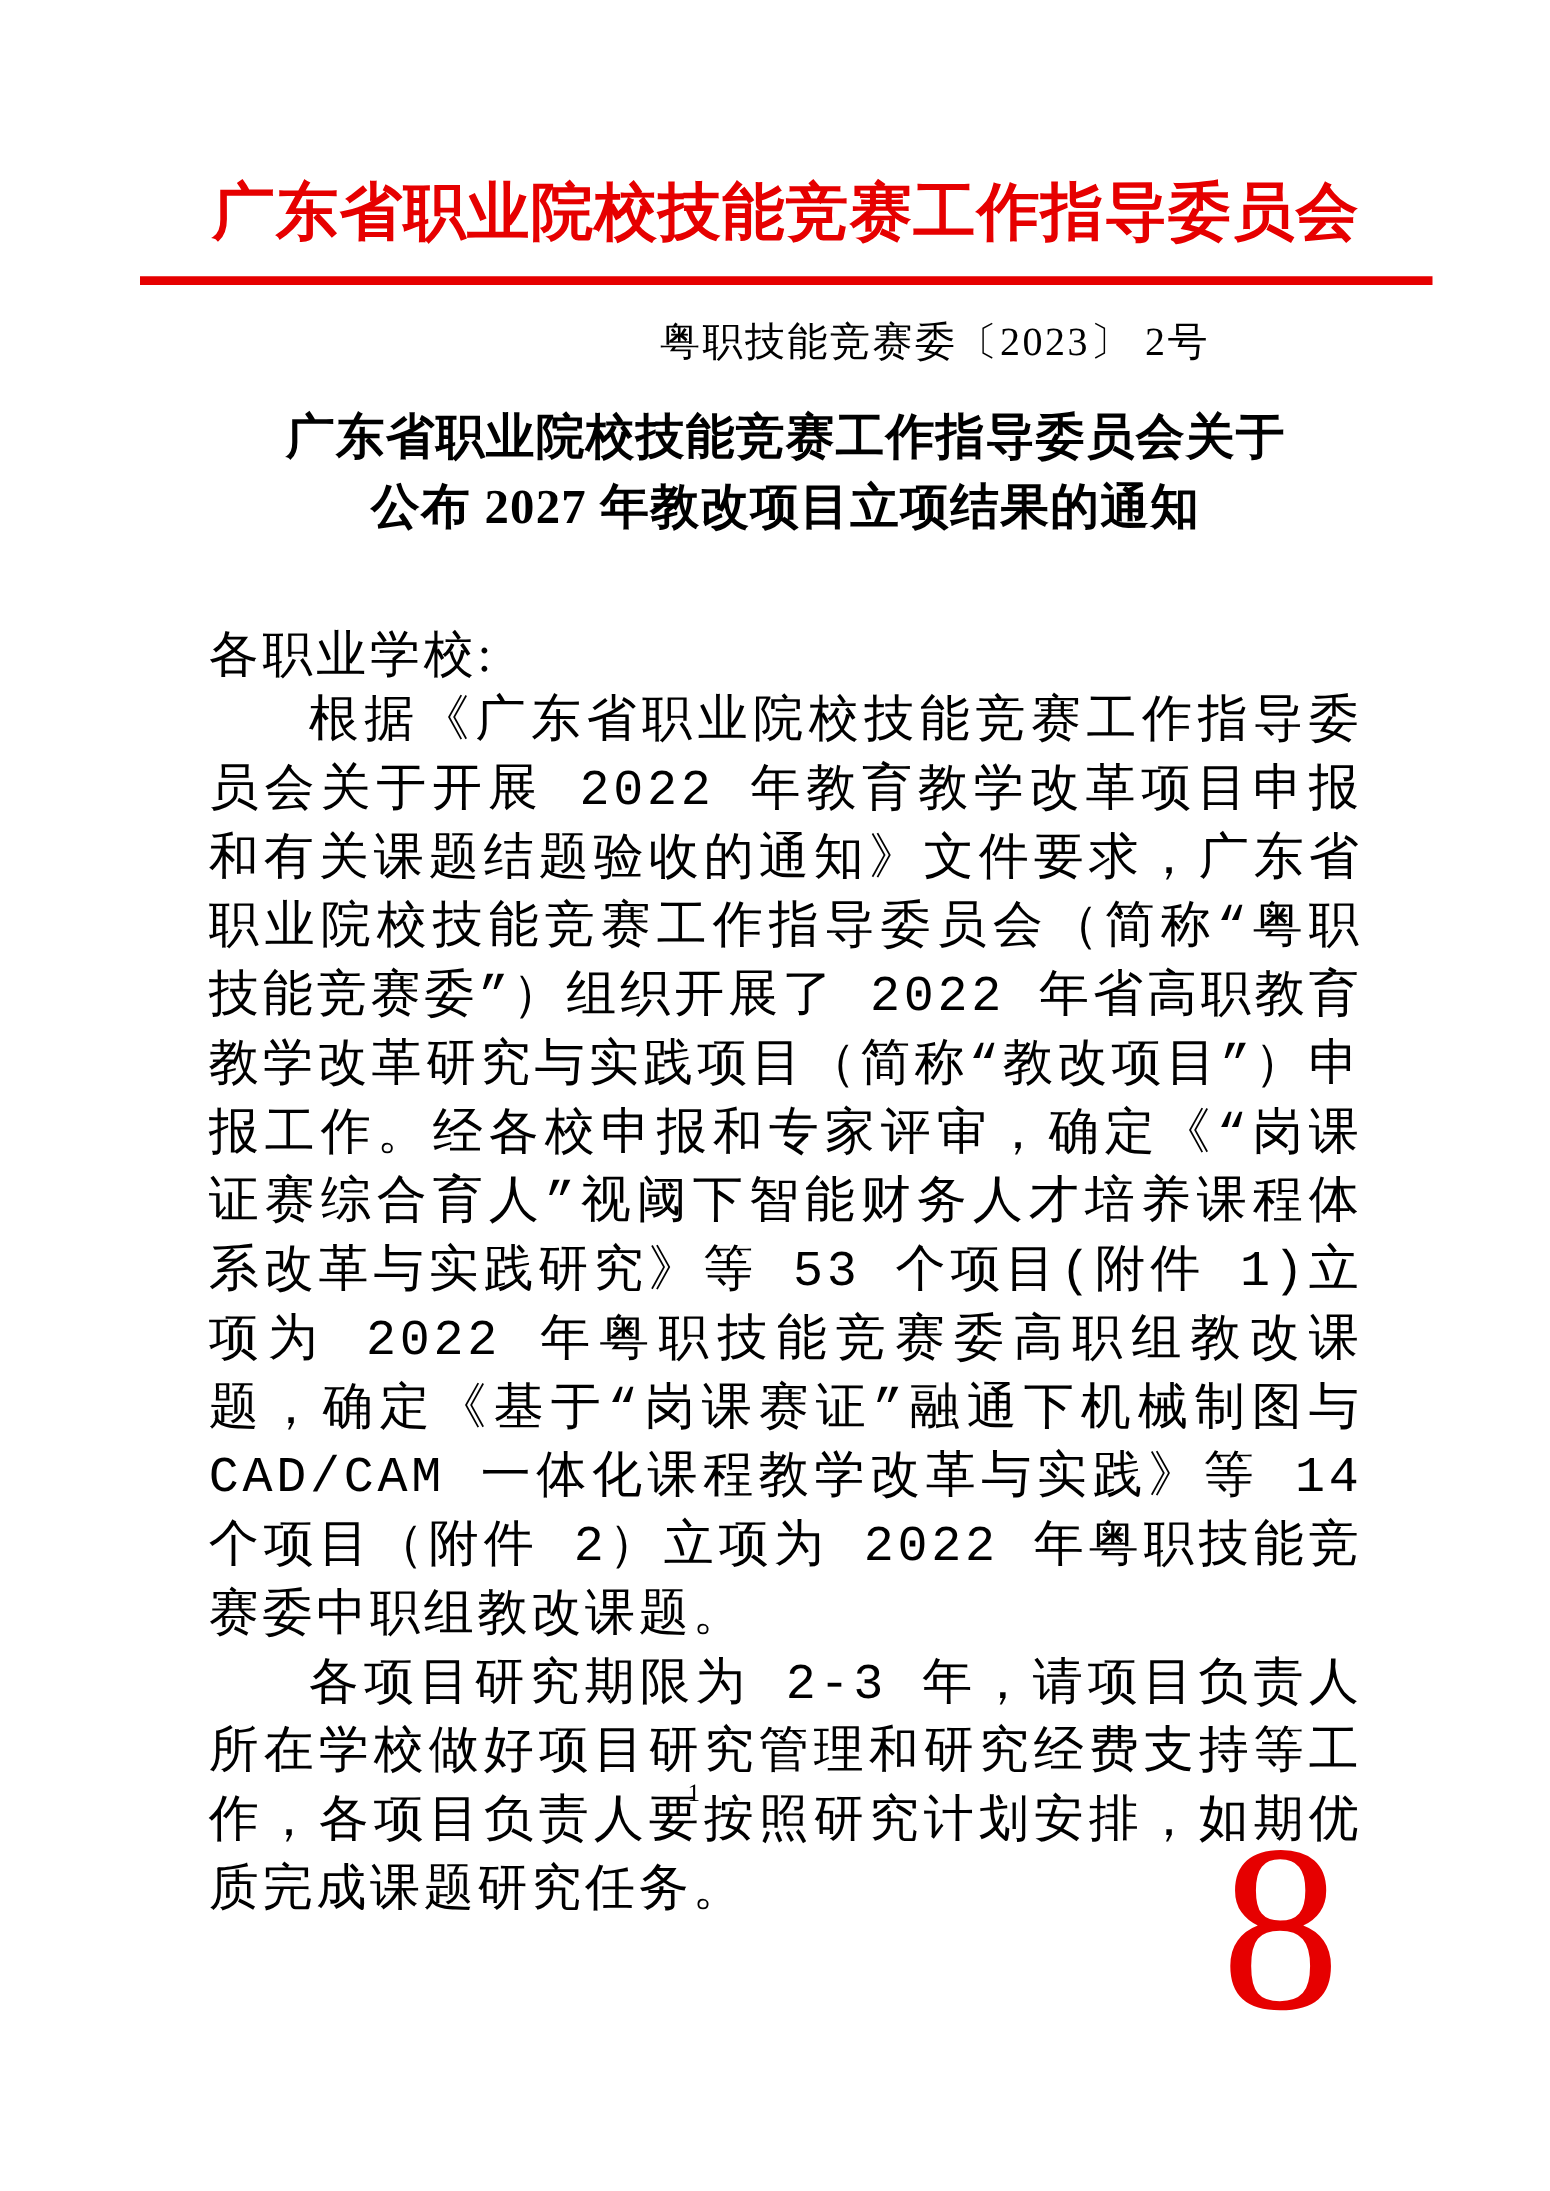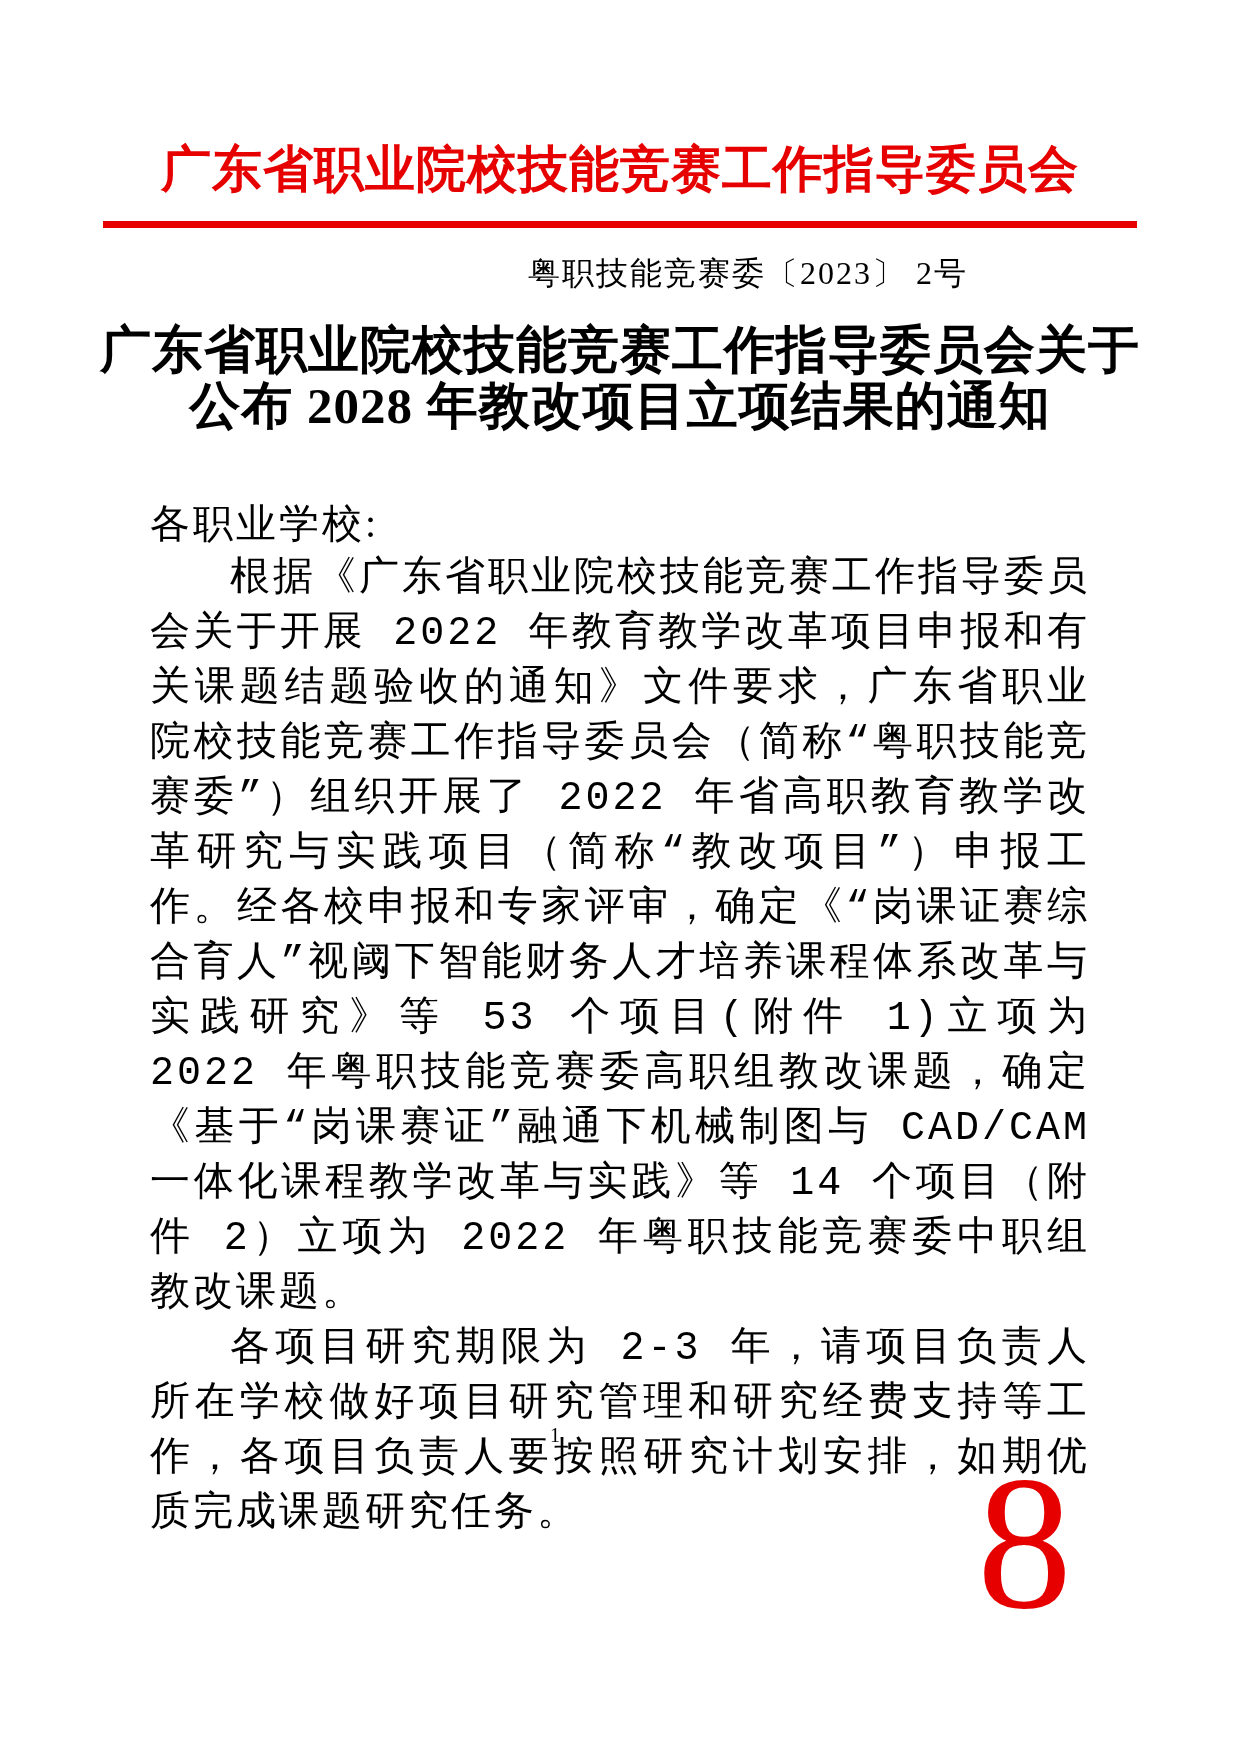--- a/index.html
+++ b/index.html
@@ -6,20 +6,21 @@
   html, body { background: #ffffff; }
   .page {
     position: relative;
     width: 1240px;
     height: 1718px;
     margin: 0 auto;
     background: #ffffff;
     color: #000000;
     font-family: "Liberation Serif", "DejaVu Serif", serif;
     overflow: hidden;
+    padding-left: 17px;
   }
   .org-title {
     margin: 136px 70px 0 70px;
     text-align: center;
     font-size: 50px;
     font-weight: bold;
     color: #e60000;
     letter-spacing: 1px;
     white-space: nowrap;
   }
@@ -33,21 +34,21 @@
     margin-top: 24px;
     padding-right: 272px;
     text-align: right;
     font-size: 32px;
     letter-spacing: 2px;
     color: #000000;
   }
   .doc-title {
     margin-top: 26px;
     text-align: center;
-    font-size: 51px;
+    font-size: 39px;
     font-weight: bold;
     line-height: 56px;
     letter-spacing: 1px;
     color: #000000;
   }
   .body-text {
     margin: 62px 150px 0 150px;
     font-size: 40px;
     line-height: 55px;
     letter-spacing: 3px;
@@ -81,21 +82,21 @@
 <div class="page">
 
   <header>
     <h1 class="org-title">广东省职业院校技能竞赛工作指导委员会</h1>
     <div class="red-rule"></div>
     <div class="doc-number">粤职技能竞赛委〔2023〕 2号</div>
   </header>
 
   <h2 class="doc-title">
     <span>广东省职业院校技能竞赛工作指导委员会关于</span><br>
-    <span>公布 2028 年教改项目立项结果的通知</span>
+    <span>公布 2027 年教改项目立项结果的通知</span>
   </h2>
 
   <main class="body-text">
     <p class="salutation">各职业学校:</p>
     <p class="para">根据《广东省职业院校技能竞赛工作指导委员会关于开展 2022 年教育教学改革项目申报和有关课题结题验收的通知》文件要求，广东省职业院校技能竞赛工作指导委员会（简称“粤职技能竞赛委”）组织开展了 2022 年省高职教育教学改革研究与实践项目（简称“教改项目”）申报工作。经各校申报和专家评审，确定《“岗课证赛综合育人”视阈下智能财务人才培养课程体系改革与实践研究》等 53 个项目(附件 1)立项为 2022 年粤职技能竞赛委高职组教改课题，确定《基于“岗课赛证”融通下机械制图与 CAD/CAM 一体化课程教学改革与实践》等 14 个项目（附件 2）立项为 2022 年粤职技能竞赛委中职组教改课题。</p>
     <p class="para">各项目研究期限为 2-3 年，请项目负责人所在学校做好项目研究管理和研究经费支持等工作，各项目负责人要按照研究计划安排，如期优质完成课题研究任务。</p>
   </main>
 
   <div class="page-number">1</div>
 

